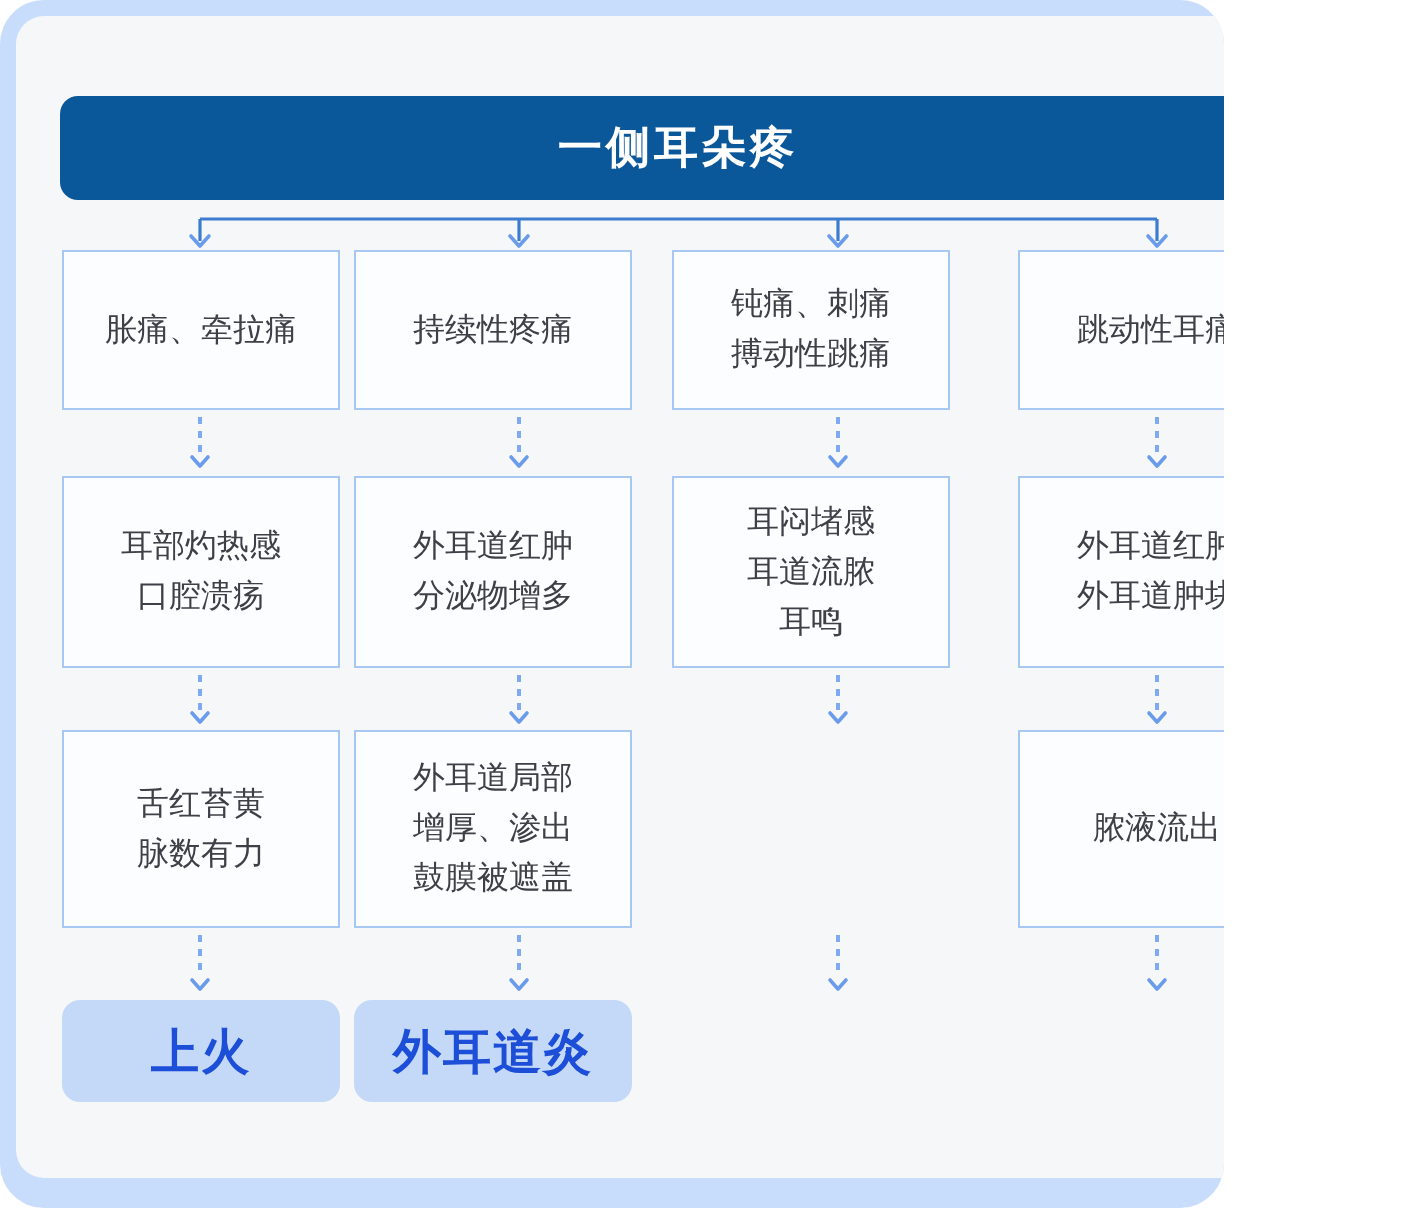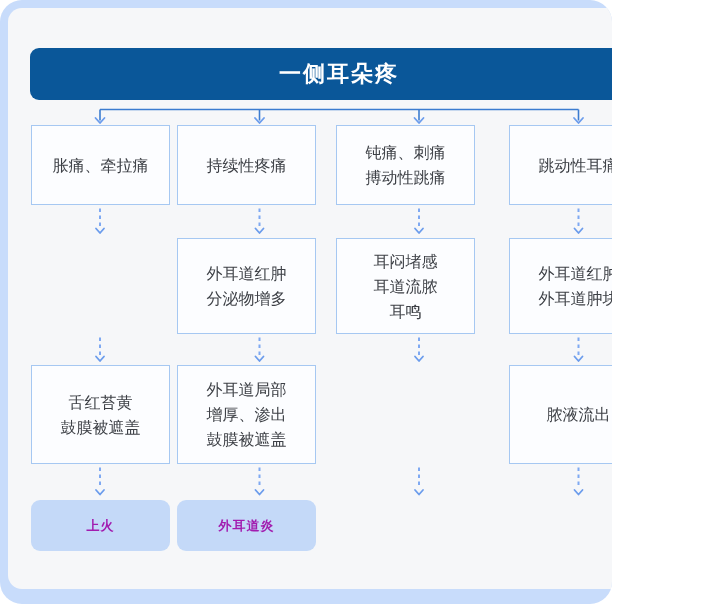--- a/index.html
+++ b/index.html
@@ -58,22 +58,22 @@
   }
   .row-symptom { top: 125px; height: 80px; }
   .row-sign1   { top: 238px; height: 96px; }
   .row-sign2   { top: 365px; height: 99px; }
   .diag {
     position: absolute;
     top: 500px;
     width: 139px; height: 51px;
     background: #c4d9f8;
     border-radius: 9px;
-    color: #a21caf;
-    font-size: 13px;
+    color: #1d4ed8;
+    font-size: 24px;
     font-weight: bold;
     letter-spacing: 1px;
     display: flex;
     align-items: center;
     justify-content: center;
   }
   .c1 { left: 31px; }
   .c2 { left: 177px; }
   .c3 { left: 336px; }
   .c4 { left: 509px; }
@@ -136,22 +136,24 @@
       <path d="M96 490 L100 494.5 L104 490"></path>
         <path d="M255.5 490 L259.5 494.5 L263.5 490"></path>
       <path d="M415 490 L419 494.5 L423 490"></path>
         <path d="M574.5 490 L578.5 494.5 L582.5 490"></path>
     </g>
   </svg>
 
   <div class="header-bar">一侧耳朵疼</div>
 
   <div class="node row-symptom c1">胀痛、牵拉痛</div>
+  <div class="node row-sign1 c1">耳部灼热感
+口腔溃疡</div>
   <div class="node row-sign2 c1">舌红苔黄
-鼓膜被遮盖</div>
+脉数有力</div>
   <div class="diag c1">上火</div>
 
   <div class="node row-symptom c2">持续性疼痛</div>
   <div class="node row-sign1 c2">外耳道红肿
 分泌物增多</div>
   <div class="node row-sign2 c2">外耳道局部
 增厚、渗出
 鼓膜被遮盖</div>
   <div class="diag c2">外耳道炎</div>
 

